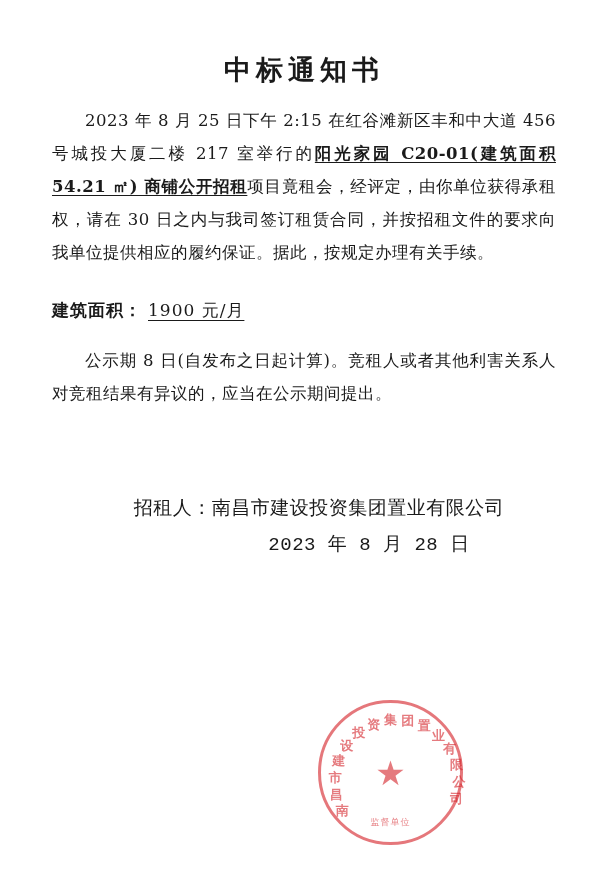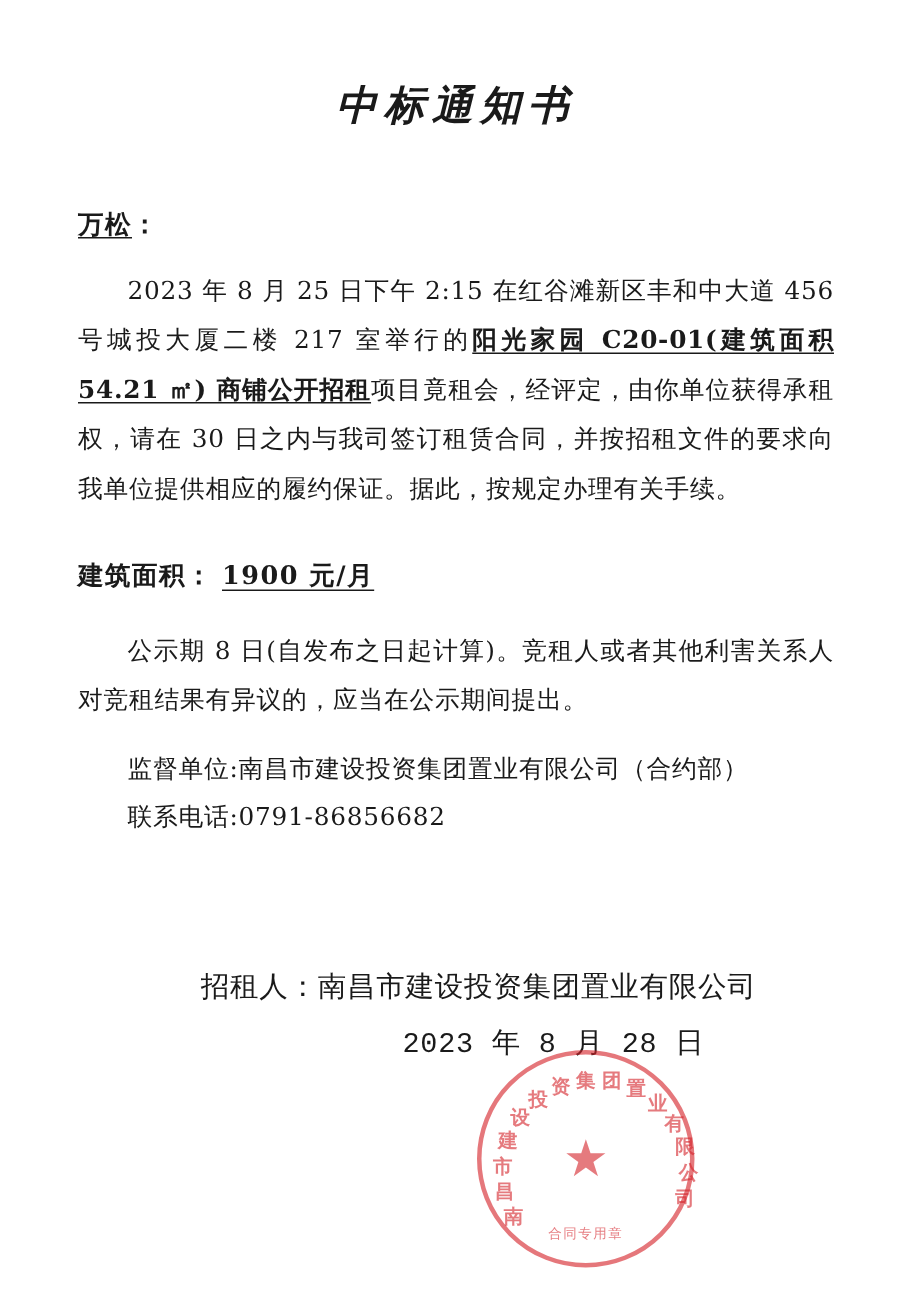--- a/index.html
+++ b/index.html
@@ -23,21 +23,20 @@
     padding: 0 52px;
   }
   .doc-title {
     text-align: center;
     font-size: 27px;
     font-weight: bold;
     letter-spacing: 5px;
     margin-top: 52px;
     margin-bottom: 0;
     font-family: "DejaVu Serif", "Liberation Serif", serif;
-    font-style: italic;
   }
   .addressee {
     margin-top: 50px;
     font-size: 17px;
     font-weight: bold;
     letter-spacing: 1px;
   }
   .addressee .name {
     text-decoration: underline;
     text-underline-offset: 3px;
@@ -58,21 +57,21 @@
   .result-line {
     margin-top: 30px;
     font-size: 17px;
     font-weight: bold;
     letter-spacing: 1px;
   }
   .result-line .amount {
     text-decoration: underline;
     text-underline-offset: 4px;
     padding: 0 6px;
-    font-weight: bold;
+    font-weight: normal;
   }
   .para {
     margin-top: 22px;
     font-size: 16.5px;
     line-height: 2.0;
     text-align: justify;
     text-indent: 2em;
     letter-spacing: 0.5px;
   }
   .contact-block {
@@ -155,38 +154,31 @@
     letter-spacing: 1px;
   }
 </style>
 </head>
 <body>
 
 <div class="page">
 
   <div class="doc-title">中标通知书</div>
 
-  <div class="addressee">
-    <span class="name">万松</span><span>：</span>
-  </div>
 
   <div class="body-block">
     <span>2023 年 8 月 25 日下午 2:15 在红谷滩新区丰和中大道 456 号城投大厦二楼 217 室举行的</span><span class="u-bold">阳光家园 C20-01(建筑面积 54.21 ㎡) 商铺公开招租</span><span>项目竟租会，经评定，由你单位获得承租权，请在 30 日之内与我司签订租赁合同，并按招租文件的要求向我单位提供相应的履约保证。据此，按规定办理有关手续。</span>
   </div>
 
   <div class="result-line">
     <span>建筑面积：</span><span class="amount">1900 元/月</span>
   </div>
 
   <div class="para">公示期 8 日(自发布之日起计算)。竞租人或者其他利害关系人对竞租结果有异议的，应当在公示期间提出。</div>
 
-  <div class="contact-block">
-    <div>监督单位:南昌市建设投资集团置业有限公司（合约部）</div>
-    <div>联系电话:0791-86856682</div>
-  </div>
 
   <div class="sign-area">
     <div class="sign-line">招租人：南昌市建设投资集团置业有限公司</div>
     <div class="sign-date">2023 年 8 月 28 日</div>
   </div>
 
   <div class="seal">
     <div class="seal-ring"></div>
     <div class="seal-text">
       <span style="transform: rotate(-118deg) translate(0,-62px) rotate(118deg);">南</span>
@@ -199,16 +191,16 @@
       <span style="transform: rotate(-6deg) translate(0,-62px) rotate(6deg);">集</span>
       <span style="transform: rotate(10deg) translate(0,-62px) rotate(-10deg);">团</span>
       <span style="transform: rotate(26deg) translate(0,-62px) rotate(-26deg);">置</span>
       <span style="transform: rotate(42deg) translate(0,-62px) rotate(-42deg);">业</span>
       <span style="transform: rotate(58deg) translate(0,-62px) rotate(-58deg);">有</span>
       <span style="transform: rotate(74deg) translate(0,-62px) rotate(-74deg);">限</span>
       <span style="transform: rotate(90deg) translate(0,-62px) rotate(-90deg);">公</span>
       <span style="transform: rotate(106deg) translate(0,-62px) rotate(-106deg);">司</span>
     </div>
     <div class="seal-star">★</div>
-    <div class="seal-bottom">合同专用章</div>
+    <div class="seal-bottom">监督单位</div>
   </div>
 
 </div>
 
 </body></html>

